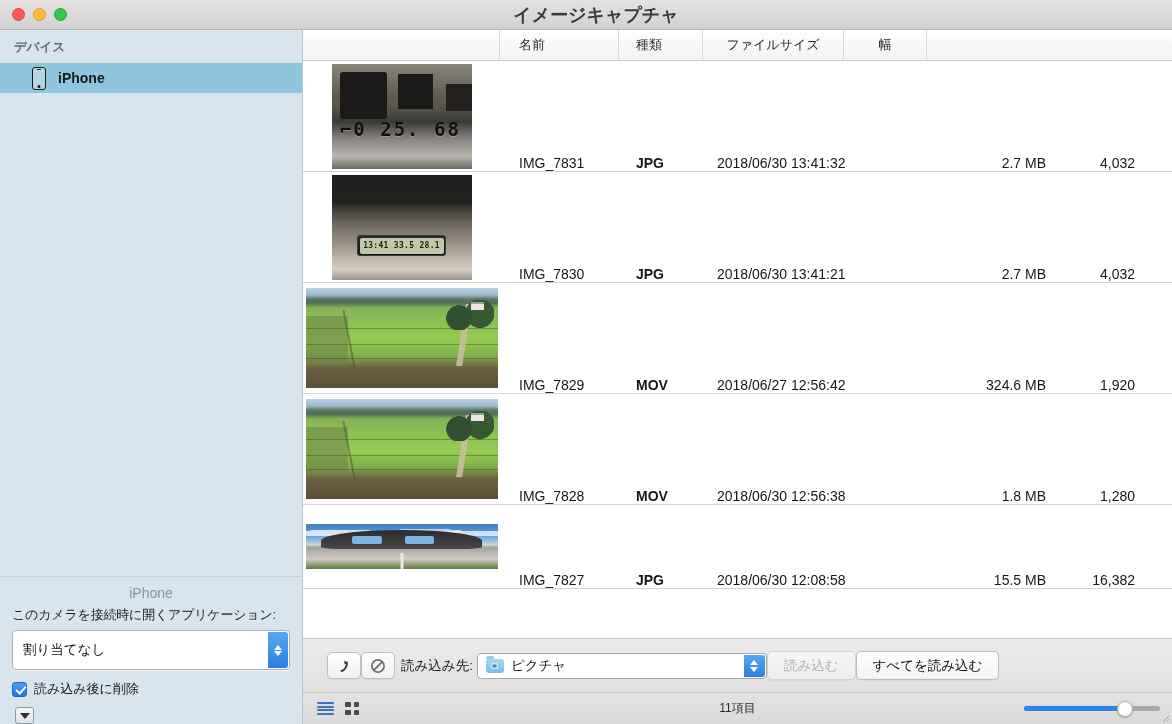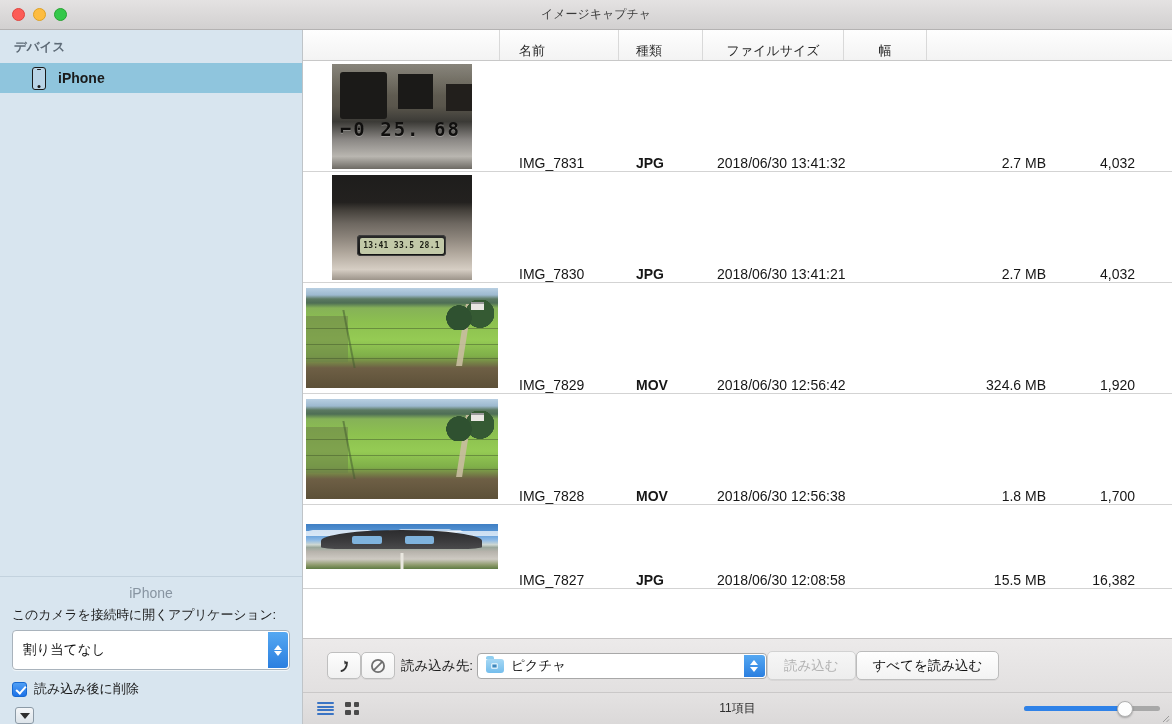--- a/index.html
+++ b/index.html
@@ -30,21 +30,21 @@
     margin-left: 12px;
     align-items: center;
   }
   .tl { width: 13px; height: 13px; border-radius: 50%; }
   .tl-red { background: #fc5c56; border: 0.5px solid #e0443e; }
   .tl-yellow { background: #fdbc40; border: 0.5px solid #dea123; }
   .tl-green { background: #34c84a; border: 0.5px solid #27a333; }
   .win-title {
     position: absolute; left: 0; right: 0; top: 0; bottom: 0;
     display: flex; align-items: center; justify-content: center;
-    font-size: 12px; color: #3a3a3a; font-weight: 400;
+    font-size: 18px; color: #3a3a3a; font-weight: 700;
     pointer-events: none;
     margin-left: 20px;
   }
 
   
   .body {
     flex: 1 1 auto;
     display: flex;
     min-height: 0;
   }
@@ -203,21 +203,21 @@
     height: 31px;
     flex: 0 0 31px;
     background: linear-gradient(to bottom, #fefefe, #f3f3f3);
     border-bottom: 1px solid #c8c8c8;
     display: flex;
     align-items: stretch;
     font-size: 13px;
     color: #2a2a2a;
   }
   .ch {
-    display: flex; align-items: flex-end;
+    display: flex; align-items: center;
     border-right: 1px solid #d9d9d9;
     position: relative;
     white-space: nowrap;
   }
   .ch.noborder { border-right: none; }
   .ch-thumb { width: 197px; }
   .ch-name  { width: 119px; padding-left: 19px; }
   .ch-kind  { width: 84px;  padding-left: 17px; }
   .ch-date  { width: 215px; padding-left: 14px; }
   .ch-size  { width: 141px; justify-content: center; }
@@ -626,21 +626,21 @@
               <span class="f-line2"></span>
               <span class="f-line3"></span>
               <span class="f-div"></span>
               <span class="f-path"></span>
               <span class="f-trees"></span>
               <span class="f-house"></span>
             </div>
           </div>
           <div class="cell c-name">IMG_7829</div>
           <div class="cell c-kind">MOV</div>
-          <div class="cell c-date">2018/06/30 12:56:42</div>
+          <div class="cell c-date">2018/06/27 12:56:42</div>
           <div class="cell c-size">324.6 MB</div>
           <div class="cell c-width">1,920</div>
         </div>
 
         <div class="row">
           <div class="c-thumb">
             <div class="thumb th-field">
               <span class="f-left"></span>
               <span class="f-line1"></span>
               <span class="f-line2"></span>
@@ -648,21 +648,21 @@
               <span class="f-div"></span>
               <span class="f-path"></span>
               <span class="f-trees"></span>
               <span class="f-house"></span>
             </div>
           </div>
           <div class="cell c-name">IMG_7828</div>
           <div class="cell c-kind">MOV</div>
           <div class="cell c-date">2018/06/30 12:56:38</div>
           <div class="cell c-size">1.8 MB</div>
-          <div class="cell c-width">1,700</div>
+          <div class="cell c-width">1,280</div>
         </div>
 
         <div class="row r-short">
           <div class="c-thumb">
             <div class="thumb th-pano">
               <span class="p-clouds"></span>
               <span class="p-bridge"></span>
               <span class="p-sky1"></span>
               <span class="p-sky2"></span>
               <span class="p-road"></span>

